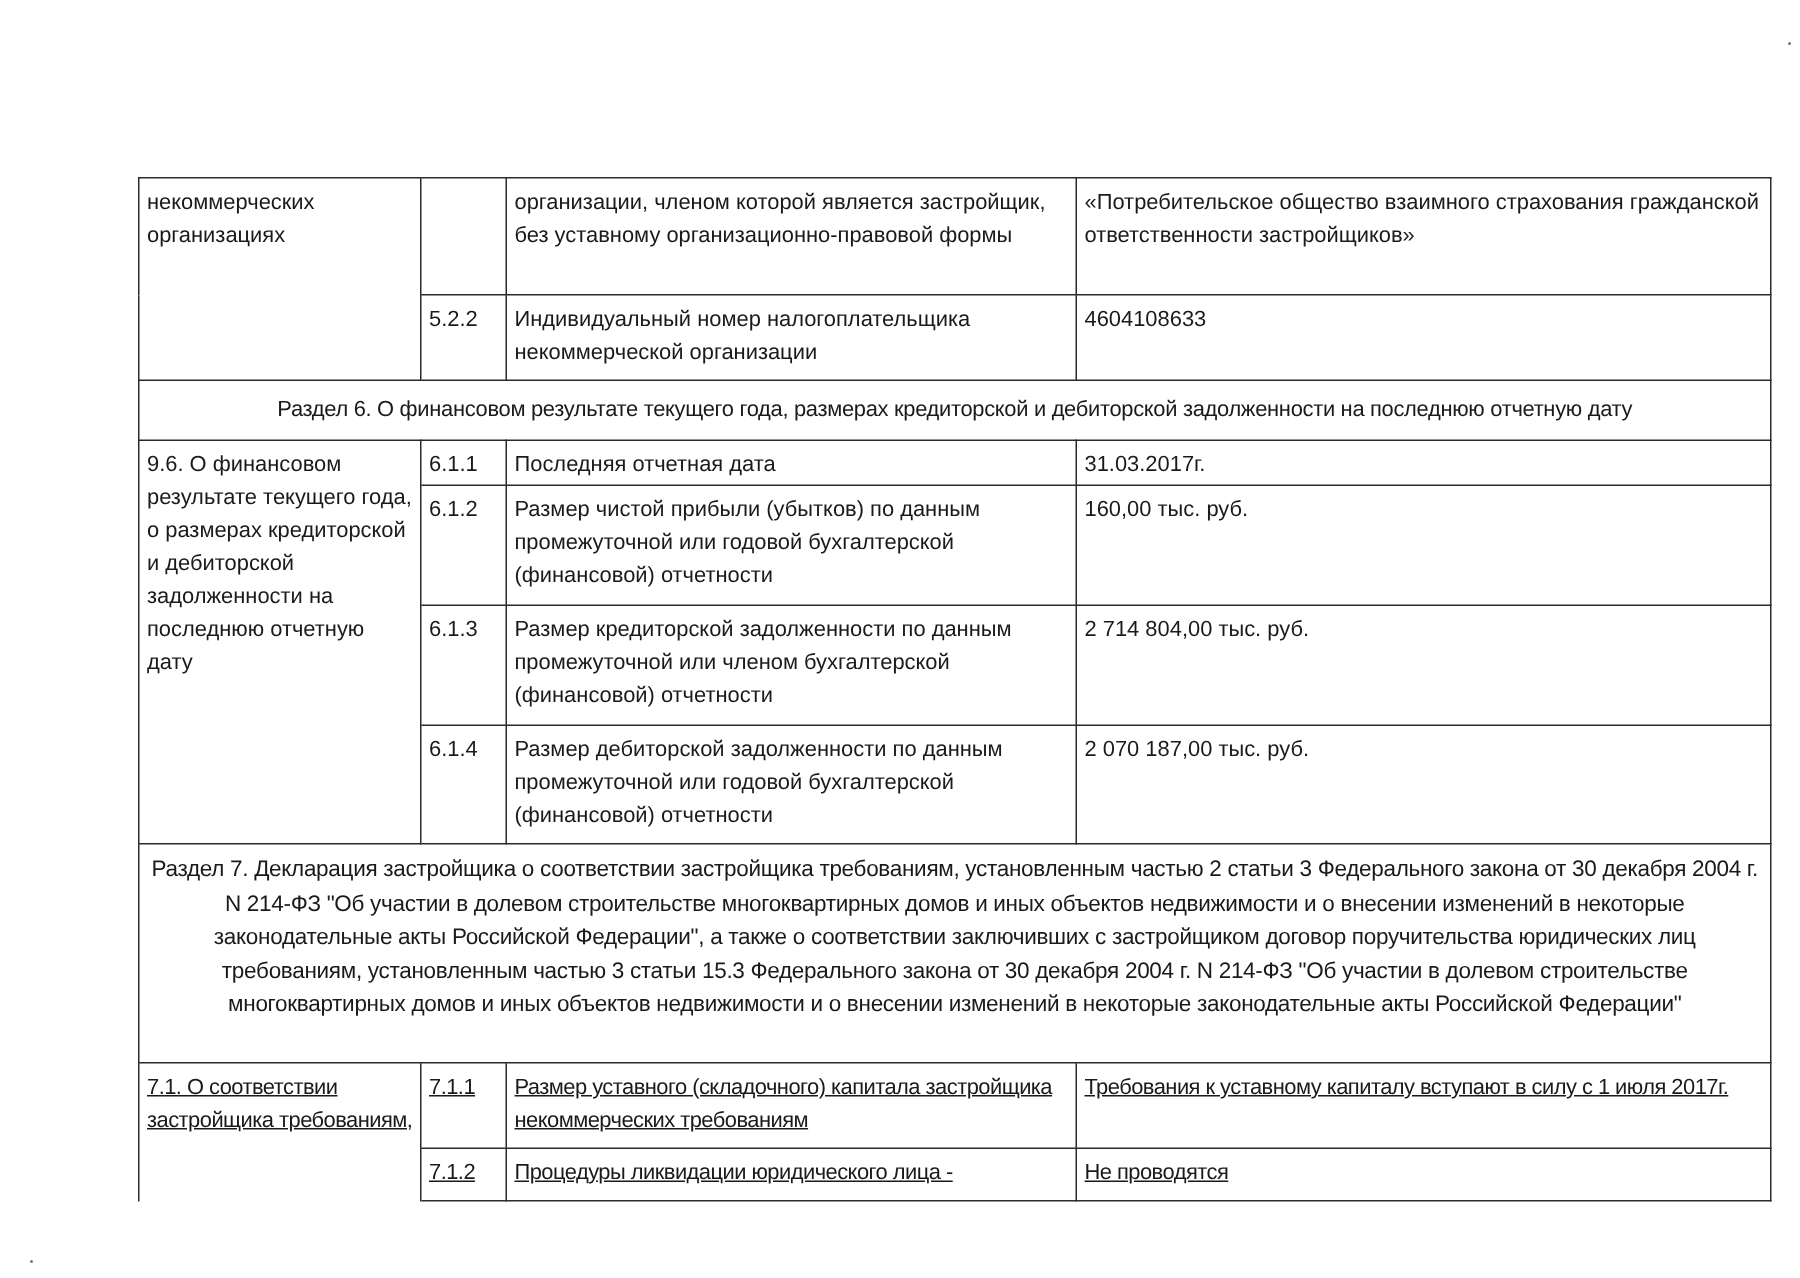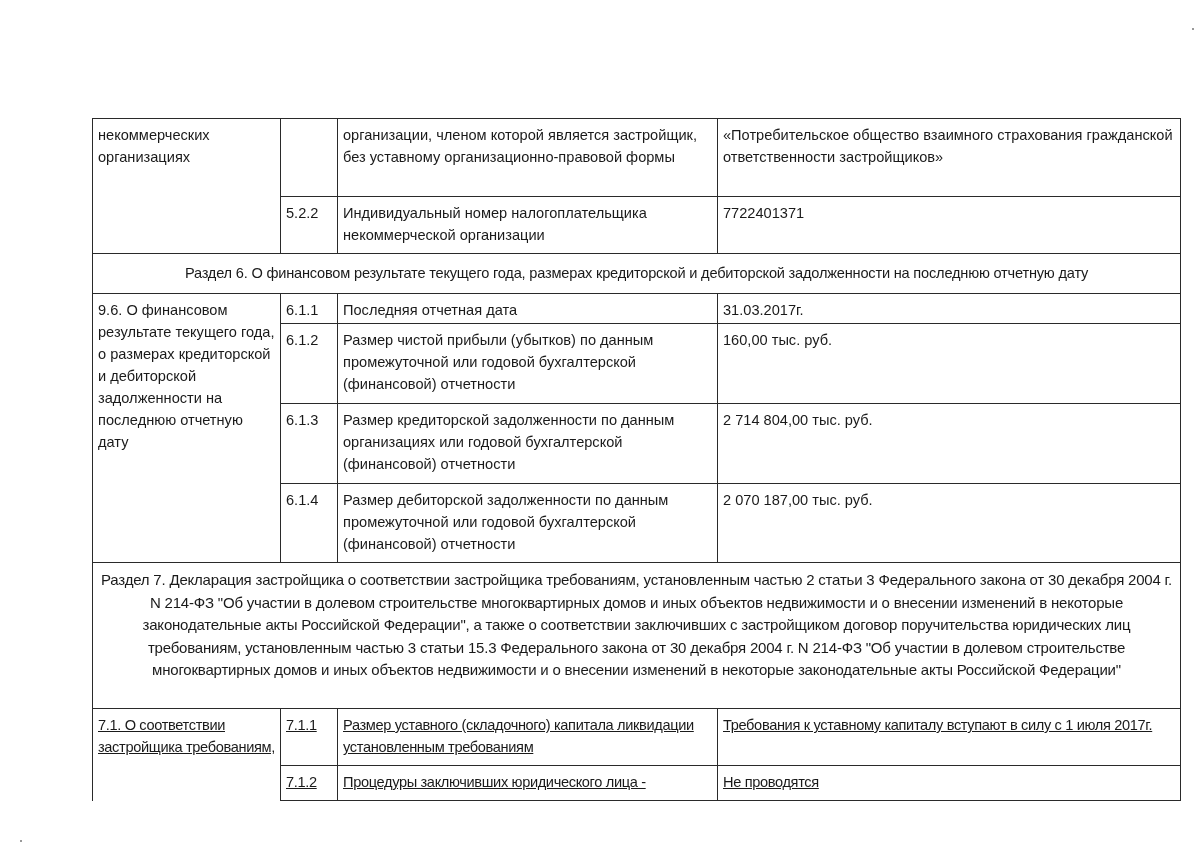--- a/index.html
+++ b/index.html
@@ -39,21 +39,21 @@
       <td rowspan="2">
         <span>некоммерческих организациях</span>
       </td>
       <td class="num"></td>
       <td>организации, членом которой является застройщик, без уставному организационно-правовой формы</td>
       <td>«Потребительское общество взаимного страхования гражданской ответственности застройщиков»</td>
     </tr>
     <tr style="height:57px">
       <td class="num">5.2.2</td>
       <td>Индивидуальный номер налогоплательщика некоммерческой организации</td>
-      <td>7722401371</td>
+      <td>4604108633</td>
     </tr>
 
     <tr style="height:40px">
       <td colspan="4" class="section" style="padding-top:8px">Раздел 6. О финансовом результате текущего года, размерах кредиторской и дебиторской задолженности на последнюю отчетную дату</td>
     </tr>
 
     <tr style="height:30px">
       <td rowspan="4">
         <span>9.6. О финансовом результате текущего года, о размерах кредиторской и дебиторской задолженности на последнюю отчетную дату</span>
       </td>
@@ -61,43 +61,43 @@
       <td>Последняя отчетная дата</td>
       <td>31.03.2017г.</td>
     </tr>
     <tr style="height:80px">
       <td class="num">6.1.2</td>
       <td>Размер чистой прибыли (убытков) по данным промежуточной или годовой бухгалтерской (финансовой) отчетности</td>
       <td>160,00 тыс. руб.</td>
     </tr>
     <tr style="height:80px">
       <td class="num">6.1.3</td>
-      <td>Размер кредиторской задолженности по данным организациях или годовой бухгалтерской (финансовой) отчетности</td>
+      <td>Размер кредиторской задолженности по данным промежуточной или членом бухгалтерской (финансовой) отчетности</td>
       <td>2 714 804,00 тыс. руб.</td>
     </tr>
     <tr style="height:79px">
       <td class="num">6.1.4</td>
       <td>Размер дебиторской задолженности по данным промежуточной или годовой бухгалтерской (финансовой) отчетности</td>
       <td>2 070 187,00 тыс. руб.</td>
     </tr>
 
     <tr style="height:146px">
       <td colspan="4" class="section" style="font-size:15px; line-height:22.5px; padding:6px 6px">Раздел 7. Декларация застройщика о соответствии застройщика требованиям, установленным частью 2 статьи 3 Федерального закона от 30 декабря 2004 г. N 214-ФЗ "Об участии в долевом строительстве многоквартирных домов и иных объектов недвижимости и о внесении изменений в некоторые законодательные акты Российской Федерации", а также о соответствии заключивших с застройщиком договор поручительства юридических лиц требованиям, установленным частью 3 статьи 15.3 Федерального закона от 30 декабря 2004 г. N 214-ФЗ "Об участии в долевом строительстве многоквартирных домов и иных объектов недвижимости и о внесении изменений в некоторые законодательные акты Российской Федерации"</td>
     </tr>
 
     <tr style="height:57px">
       <td rowspan="2" class="narrow no-bottom">
         <span>7.1. О соответствии застройщика требованиям,</span>
       </td>
       <td class="num narrow">7.1.1</td>
-      <td class="narrow">Размер уставного (складочного) капитала ликвидации установленным требованиям</td>
+      <td class="narrow">Размер уставного (складочного) капитала застройщика некоммерческих требованиям</td>
       <td class="narrow">Требования к уставному капиталу вступают в силу с 1 июля 2017г.</td>
     </tr>
     <tr style="height:35px">
       <td class="num narrow">7.1.2</td>
-      <td class="narrow">Процедуры заключивших юридического лица -</td>
+      <td class="narrow">Процедуры ликвидации юридического лица -</td>
       <td class="narrow">Не проводятся</td>
     </tr>
   </tbody>
 </table>
 
 <div class="dot" style="left:20px; top:840px;"></div>
 <div class="dot" style="left:1192px; top:28px;"></div>
 
 </body></html>

